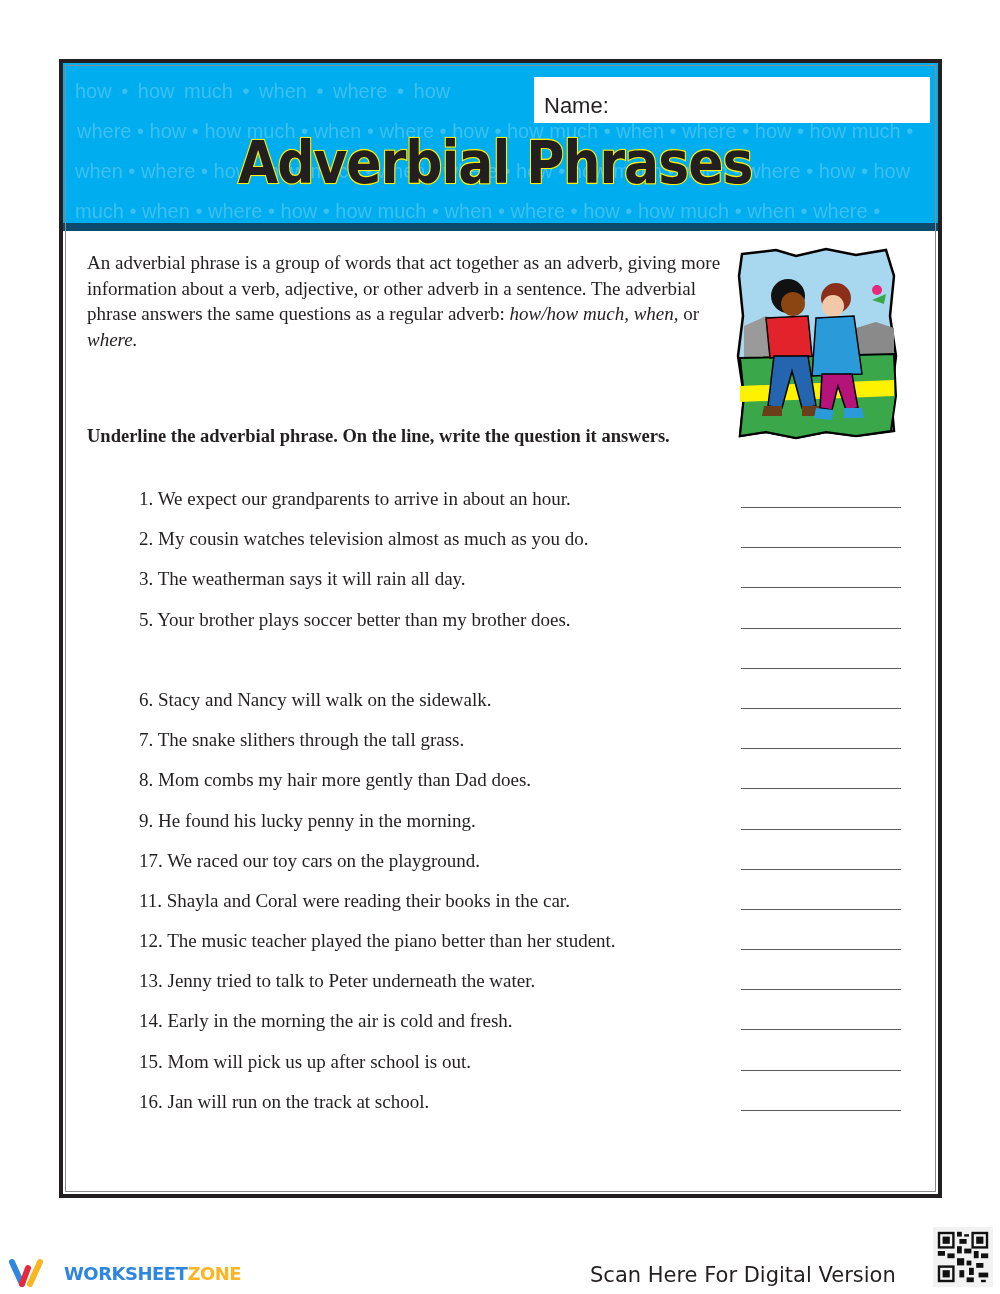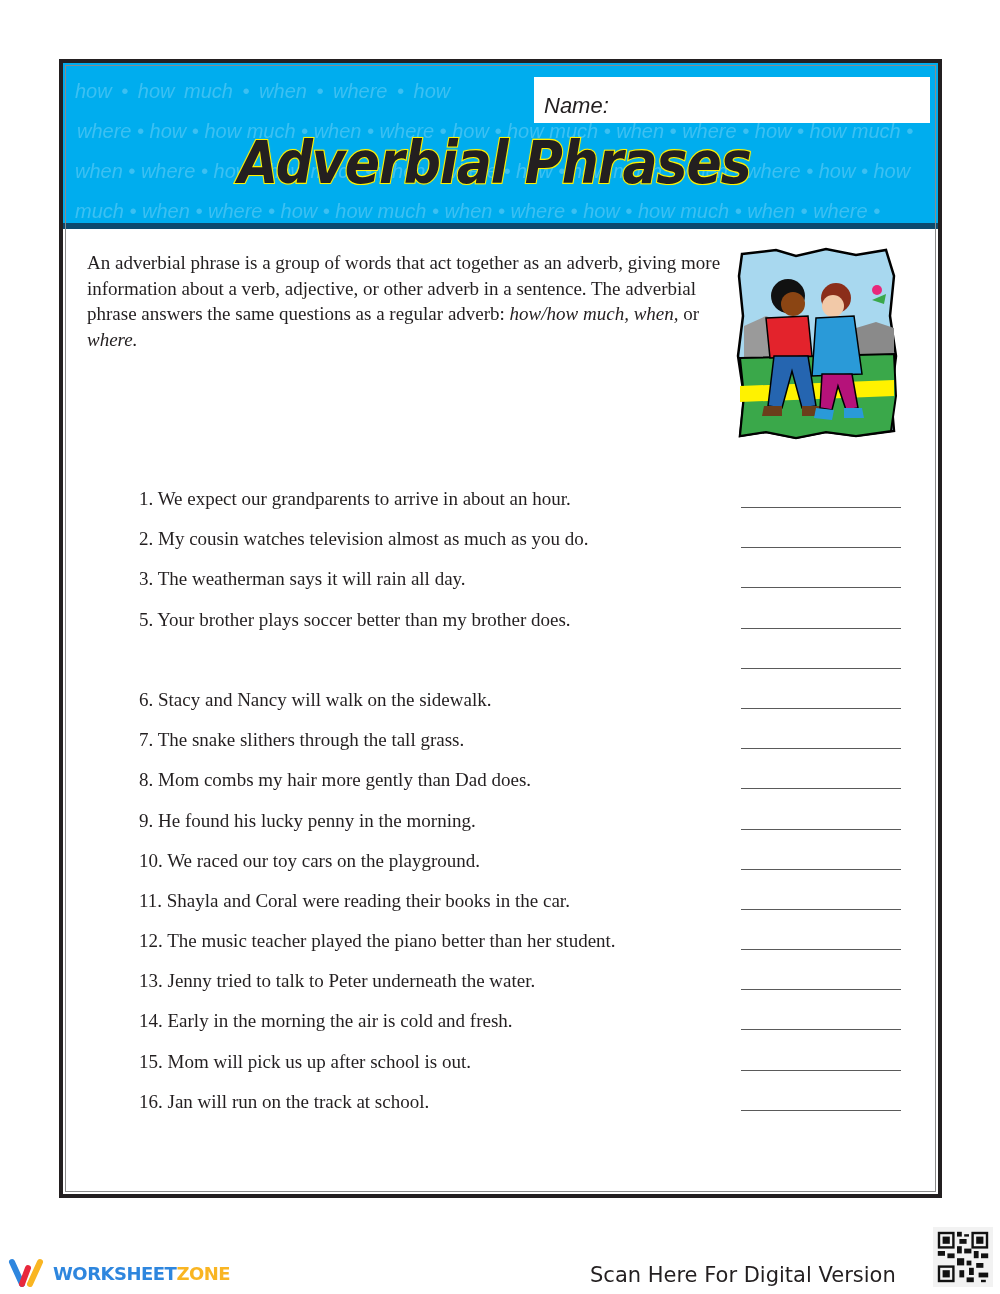--- a/index.html
+++ b/index.html
@@ -1,35 +1,35 @@
 <!DOCTYPE html>
 <html><head>
 <meta charset="utf-8">
 <style>
   html, body { margin:0; padding:0; background:#ffffff; }
   body { width:1000px; height:1294px; position:relative; overflow:hidden; font-family:"Liberation Serif", serif; color:#231f20; }
   .frame { position:absolute; left:59px; top:59px; width:875px; height:1131px; border:4px solid #231f20; background:#fff; }
   .frame-inner-line { position:absolute; left:2px; top:2px; right:2px; bottom:2px; border:1px solid #8a8a8a; pointer-events:none; }
-  .header { position:absolute; left:0; top:0; width:875px; height:160px; background:#00adee; overflow:hidden; border-bottom:6px solid #0c4a6e;font-style:italic; }
+  .header { position:absolute; left:0; top:0; width:875px; height:160px; background:#00adee; overflow:hidden; border-bottom:8px solid #0c4a6e; }
   .bg-row { position:absolute; left:0; white-space:nowrap; font-family:"Liberation Sans", sans-serif; font-size:20px; color:#3cc0f2; letter-spacing:0px; }
   .title { position:absolute; left:175px; top:66px; font-family:"DejaVu Sans", sans-serif; font-weight:bold; font-size:52px; color:#231f20; letter-spacing:-1px;
     -webkit-text-stroke:2px #fff200; paint-order:stroke fill; text-shadow: 0 0 2px #fff200; transform:scaleY(1.12); transform-origin:left top; }
   .name-box { position:absolute; left:471px; top:14px; width:396px; height:46px; background:#fff; }
   .name-label { position:absolute; left:10px; top:16px; font-family:"Liberation Sans", sans-serif; font-size:22px; color:#231f20; }
   .intro { position:absolute; left:24px; top:187px; width:640px; font-size:19px; line-height:25.5px; color:#231f20; }
   .intro i { font-style:italic; }
   .picture { position:absolute; left:673px; top:183px; width:162px; height:194px; }
   .instructions { position:absolute; left:24px; top:363px; font-size:18.5px; font-weight:bold; color:#231f20; }
   .items { position:absolute; left:60px; top:408px; width:765px; margin:16px; padding:0; list-style:none; }
   .item { position:relative; height:40.2px; font-size:19px; line-height:24px; }
   .item-text { position:absolute; left:0; top:0; }
   .answer-line { position:absolute; left:602px; top:20px; width:160px; height:0; border-top:1.6px solid #5a5a5a; }
   .footer-logo { position:absolute; left:8px; top:1258px; display:flex; align-items:center; }
   .logo-mark { width:40px; height:30px; position:relative; }
-  .logo-text { font-family:"DejaVu Sans", sans-serif; font-weight:bold; font-size:18px; margin-left:5px; letter-spacing:-0.5px; }
+  .logo-text { font-family:"DejaVu Sans", sans-serif; font-weight:bold; font-size:18px; margin-left:16px; letter-spacing:-0.5px; }
   .logo-text .w { color:#2e86de; }
   .logo-text .z { color:#f9b522; }
   .scan-text { position:absolute; left:590px; top:1263px; font-family:"DejaVu Sans", sans-serif; font-size:21px; color:#231f20; }
   .qr { position:absolute; left:933px; top:1227px; width:60px; height:60px; background:#f2f2f2; }
 </style>
 </head>
 <body>
 
 <div class="frame">
   <div class="header">
@@ -60,20 +60,21 @@
     <circle cx="100" cy="52" r="15" fill="#8b2e1a"></circle>
     <circle cx="97" cy="60" r="11" fill="#f2c9a8"></circle>
     <path d="M80,72 L118,70 L126,128 L76,130 Z" fill="#2a9ad8" stroke="#000" stroke-width="1.5"></path>
     <path d="M86,128 L116,128 L122,162 L110,164 L102,140 L96,164 L84,162 Z" fill="#b5127a" stroke="#000" stroke-width="1.5"></path>
     <path d="M80,162 L98,164 L96,174 L78,172 Z" fill="#2a9ad8"></path>
     <path d="M108,162 L126,162 L128,172 L108,172 Z" fill="#2a9ad8"></path>
     <circle cx="141" cy="44" r="5" fill="#e8287a"></circle>
     <path d="M136,54 L150,48 L148,58 Z" fill="#3aa84a"></path>
   </svg>
 
+  <div class="instructions">Underline the adverbial phrase. On the line, write the question it answers.</div>
 
   <ol class="items">
     <li class="item">
         <span class="item-text">1. We expect our grandparents to arrive in about an hour.</span>
         <span class="answer-line"></span>
       </li>
     <li class="item">
         <span class="item-text">2. My cousin watches television almost as much as you do.</span>
         <span class="answer-line"></span>
       </li>
@@ -98,21 +99,21 @@
       </li>
     <li class="item">
         <span class="item-text">8. Mom combs my hair more gently than Dad does.</span>
         <span class="answer-line"></span>
       </li>
     <li class="item">
         <span class="item-text">9. He found his lucky penny in the morning.</span>
         <span class="answer-line"></span>
       </li>
     <li class="item">
-        <span class="item-text">10. We raced our toy cars on the playground.</span>
+        <span class="item-text">17. We raced our toy cars on the playground.</span>
         <span class="answer-line"></span>
       </li>
     <li class="item">
         <span class="item-text">11. Shayla and Coral were reading their books in the car.</span>
         <span class="answer-line"></span>
       </li>
     <li class="item">
         <span class="item-text">12. The music teacher played the piano better than her student.</span>
         <span class="answer-line"></span>
       </li>

